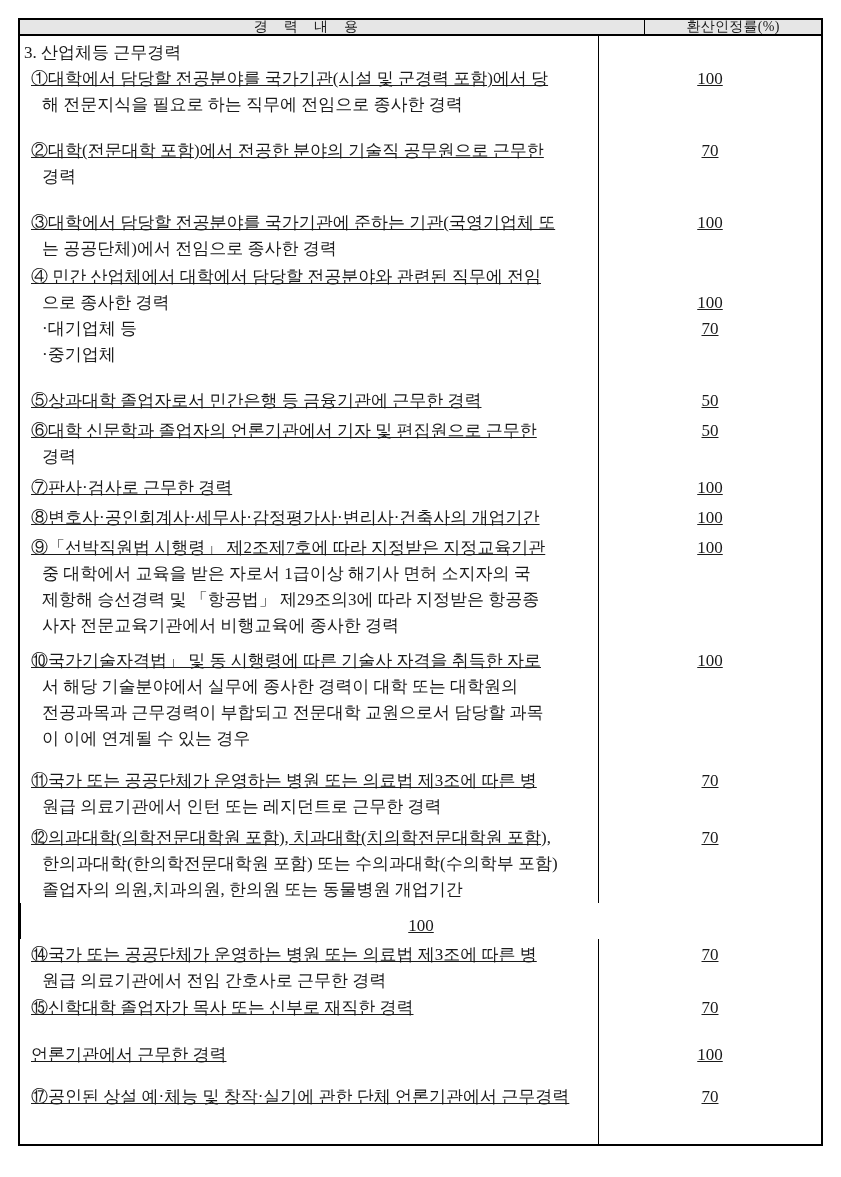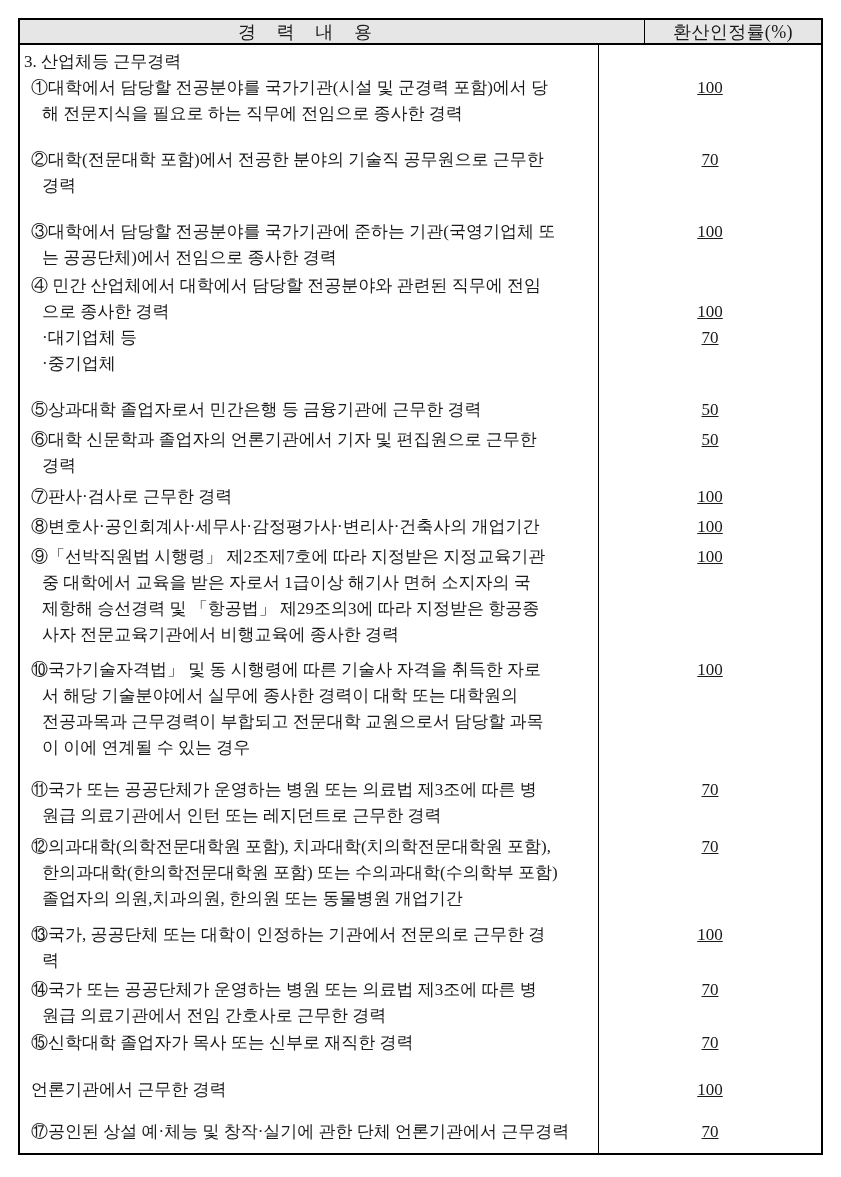--- a/index.html
+++ b/index.html
@@ -12,25 +12,25 @@
   }
   .tbl {
     position: absolute; left: 18px; top: 18px;
     width: 805px;
     border: 2px solid #000;
     background: #fff;
   }
   
   .tbl-head {
     display: flex;
-    height: 25px;
+    height: 16px;
     background: #e6e6e6;
     border-bottom: 2px solid #000;
     align-items: center;
-    font-size: 18px;
+    font-size: 14px;
   }
   .head-l {
     width: 578px;
     text-align: center;
     letter-spacing: 0.45em;
   }
   .head-r {
     flex: 1;
     align-self: stretch;
     display: flex; align-items: center; justify-content: center;
@@ -53,21 +53,21 @@
     padding: var(--g, 0px) 3px 0 3px;
   }
   .cell-r {
     flex: 1;
     border-left: 1px solid #000;
     padding-top: var(--g, 0px);
     text-align: center;
   }
   .cell-r.offset-1 { padding-top: calc(var(--g, 0px) + 26px); }
   .ln { line-height: 26px; white-space: nowrap; overflow: hidden; }
-  .ln.first { padding-left: 8px; }
+  .ln.first { padding-left: 8px; text-decoration: underline; }
   .ln.cont  { padding-left: 19px; }
   .ln.sub   { padding-left: 19px; }
   .ln.section { padding-left: 1px; }
   .rate { line-height: 26px; text-decoration: underline; }
 </style>
 </head>
 <body>
 
 <div class="tbl">
 
@@ -204,24 +204,20 @@
         <div class="ln first">⑫의과대학(의학전문대학원 포함), 치과대학(치의학전문대학원 포함),</div>
         <div class="ln cont">한의과대학(한의학전문대학원 포함) 또는 수의과대학(수의학부 포함)</div>
         <div class="ln cont">졸업자의 의원,치과의원, 한의원 또는 동물병원 개업기간</div>
       </div>
       <div class="cell-r">
         <div class="rate">70</div>
       </div>
     </div>
 
     <div class="row" style="--g:10px">
-      <div class="cell-l">
-        <div class="ln first">⑬국가, 공공단체 또는 대학이 인정하는 기관에서 전문의로 근무한 경</div>
-        <div class="ln cont">력</div>
-      </div>
       <div class="cell-r">
         <div class="rate">100</div>
       </div>
     </div>
 
     <div class="row" style="--g:3px">
       <div class="cell-l">
         <div class="ln first">⑭국가 또는 공공단체가 운영하는 병원 또는 의료법 제3조에 따른 병</div>
         <div class="ln cont">원급 의료기관에서 전임 간호사로 근무한 경력</div>
       </div>

